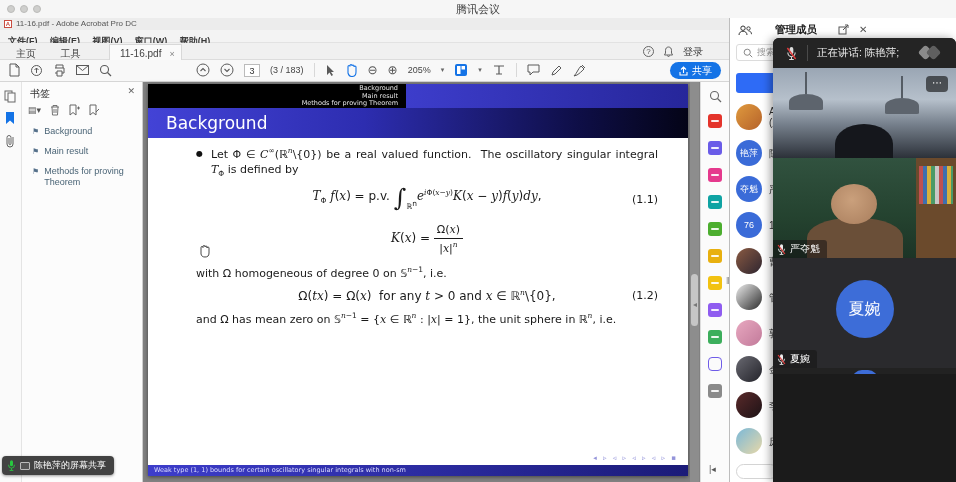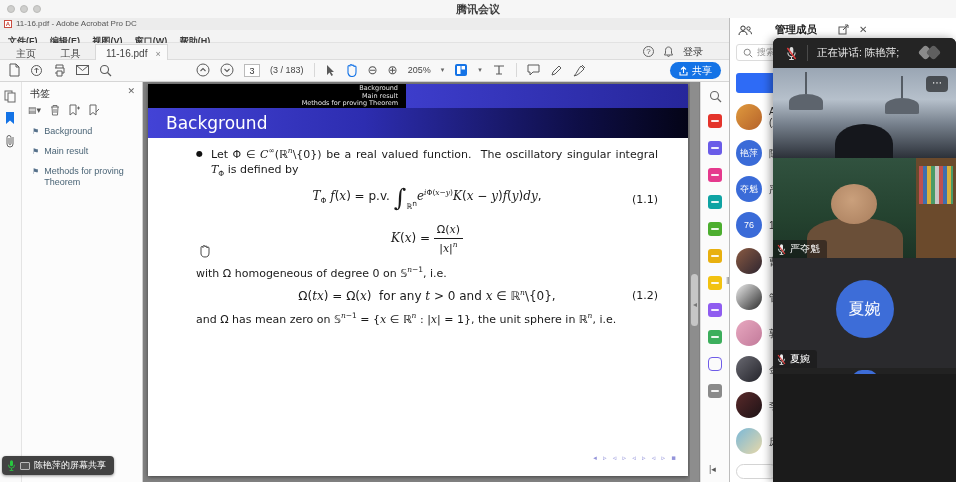--- a/index.html
+++ b/index.html
@@ -2,35 +2,35 @@
 <html><head>
 <meta charset="utf-8">
 <style>
   * { margin:0; padding:0; box-sizing:border-box; }
   html,body { background:#222; }
   #root { position:relative; width:956px; height:482px; background:#fff; overflow:hidden;
           font-family:"Liberation Sans",sans-serif; color:#333; }
 
   
   .osbar { position:absolute; left:0; top:0; width:956px; height:24px; background:#f6f6f6;
-           border-bottom:1px solid #d9d9d9;font-weight:bold; }
+           border-bottom:1px solid #d9d9d9; }
   .tl { position:absolute; top:5px; width:8px; height:8px; border-radius:50%; background:#cfcfcd; border:1px solid #bcbcba; }
   .osbar-title { position:absolute; left:0; right:0; top:2px; text-align:center; font-size:11px; color:#3c3c3c; }
 
   
   .acrobat { position:absolute; left:0; top:18px; width:729px; height:464px; background:#f4f4f4; }
   .ac-titlebar { position:absolute; left:0; top:0; width:100%; height:12px; background:#ececec; }
   .ac-titlebar .pdficon { position:absolute; left:4px; top:2px; width:8px; height:8px; background:#fff;
      border:1px solid #c94b3f; color:#c94b3f; font-size:6px; line-height:7px; text-align:center; font-weight:bold; }
   .ac-titlebar .ttl { position:absolute; left:16px; top:1px; font-size:8px; color:#555; }
   .ac-menubar { position:absolute; left:0; top:12px; width:100%; height:13px; background:#f3f3f3; border-bottom:1px solid #e2e2e2;font-weight:bold; }
   .ac-menubar span { font-size:9px; color:#3a3a3a; margin-left:8px; line-height:13px; display:inline-block; }
   .ac-tabs { position:absolute; left:0; top:25px; width:100%; height:17px; background:#f0f0f0; border-bottom:1px solid #dcdcdc; }
   .ac-tab { font-size:10px; color:#444; display:inline-block; line-height:17px; padding:0 10px; }
-  .ac-tab.doc { background:#fafafa; border:1px solid #d8d8d8; border-bottom:none; padding-right:6px; }
+  .ac-tab.doc { background:#fafafa; border:1px solid #d8d8d8; border-bottom:none; margin-left:14px; padding-right:6px; }
   .ac-tab.doc .x { color:#888; margin-left:8px; font-size:9px; }
   .ac-tabs-right { position:absolute; right:26px; top:0; height:17px; display:flex; align-items:center; gap:9px; }
   .helpcirc { width:11px; height:11px; border:1px solid #666; border-radius:50%; font-size:8px; color:#555;
               display:inline-flex; align-items:center; justify-content:center; }
   .login { font-size:10px; color:#333; }
   .ac-toolbar { position:absolute; left:0; top:42px; width:100%; height:22px; background:#f8f8f8; border-bottom:1px solid #d6d6d6; }
   .tb { position:absolute; top:3px; display:flex; align-items:center; gap:10px; }
   .tb svg { display:block; }
   .pgbox { width:16px; height:13px; border:1px solid #bbb; background:#fff; font-size:9px; color:#333;
            text-align:center; line-height:13px; }
@@ -354,20 +354,21 @@
             <div>and Ω has mean zero on 𝕊<sup><i>n</i>−1</sup> = {<i>x</i> ∈ ℝ<sup><i>n</i></sup> : |<i>x</i>| = 1}, the unit sphere in ℝ<sup><i>n</i></sup>, i.e.</div>
           </div>
 
           <svg class="handcur" width="13" height="14" viewBox="0 0 13 14">
               <path d="M3 7 V3.5 a1 1 0 0 1 2 0 V2.5 a1 1 0 0 1 2 0 V3 a1 1 0 0 1 2 0 V4 a1 1 0 0 1 2 0 V9 c0 3-1.5 4-4 4 S3.5 12 3 10 Z" fill="#fff" stroke="#333" stroke-width="0.9"></path>
             </svg>
 
           <div class="beamer-nav">◂ ▹ ◃ ▹ ◃ ▹ ◃ ▹ ▪</div>
 
           <div class="pg-footer">
+            <div class="blu">Weak type (1, 1) bounds for certain oscillatory singular integrals with non-sm</div>
           </div>
         </div>
         <div class="vscroll">
             <div class="vthumb"></div>
           </div>
       </div>
 
       <div class="rrail">
         <span class="collapse-h">◂</span>
         <svg style="position:absolute;left:8px;top:8px" width="13" height="13" viewBox="0 0 13 13">

